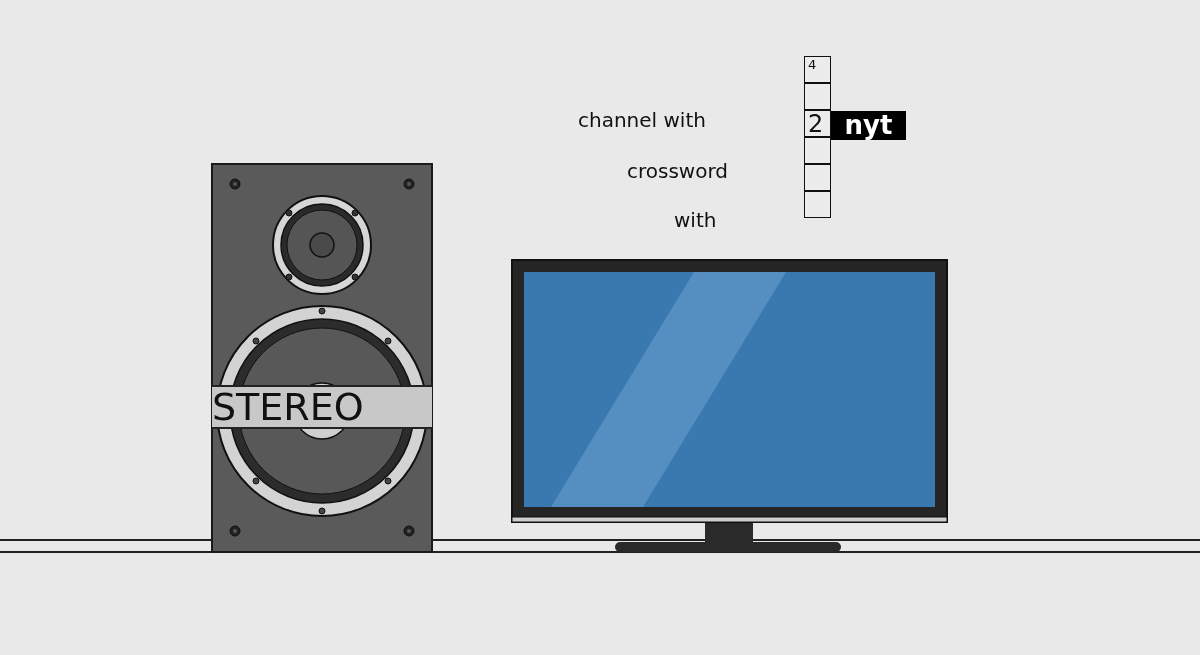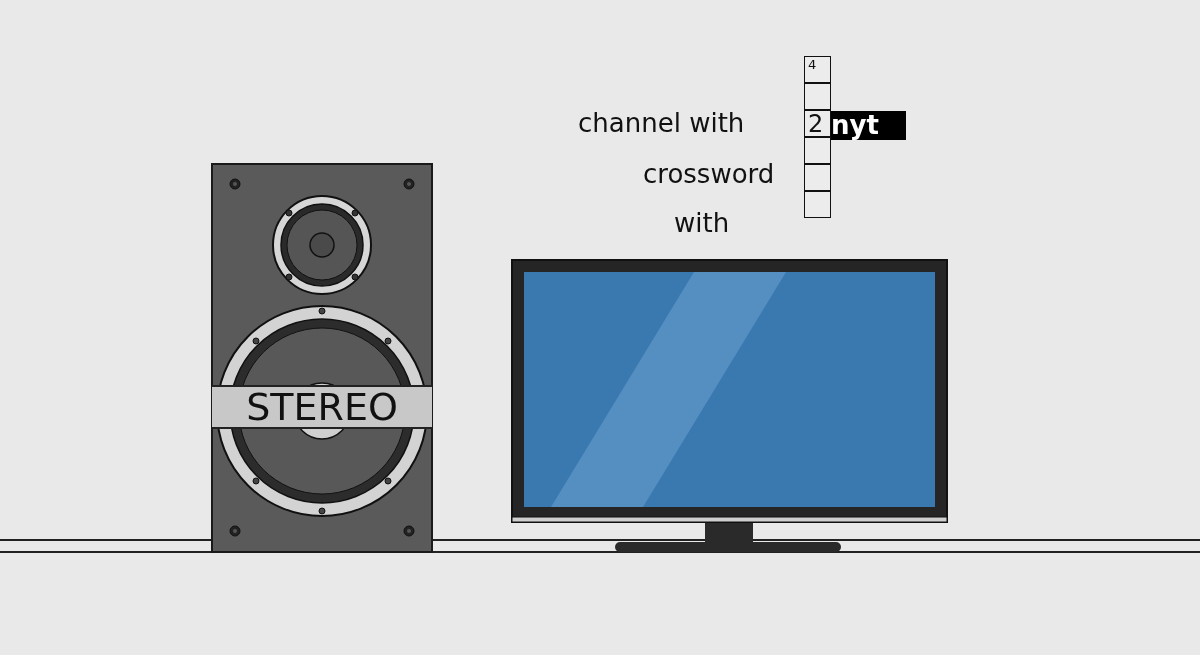--- a/index.html
+++ b/index.html
@@ -1,24 +1,24 @@
 <!DOCTYPE html>
 <html><head>
 <meta charset="utf-8">
 <style>
   html,body{margin:0;padding:0;}
   body{width:1200px;height:655px;background:#e9e9e9;position:relative;overflow:hidden;font-family:"DejaVu Sans","Liberation Sans",sans-serif;}
   .abs{position:absolute;}
   .shelf-line{position:absolute;left:0;width:1200px;height:2px;background:#222;}
-  .clue-line{position:absolute;font-size:26px;color:#111;white-space:nowrap;line-height:1;}
+  .clue-line{position:absolute;font-size:20px;color:#111;white-space:nowrap;line-height:1;}
   .cell{position:absolute;left:804px;width:25px;height:25px;border:1px solid #111;background:#ececec;}
   .cell-num{position:absolute;font-size:13px;left:3px;top:0;color:#111;}
   .cell-num.big{font-size:24px;left:3px;top:-1px;}
-  .answer{position:absolute;left:831px;top:111px;width:75px;height:29px;background:#000;color:#fff;font-size:26px;font-weight:bold;text-align:left;line-height:29px;}
-  .stereo-band{position:absolute;left:212px;top:385px;width:220px;height:40px;background:#c8c8c8;border-top:2px solid #222;border-bottom:2px solid #222;text-align:center;font-size:38px;line-height:40px;color:#111;}
+  .answer{position:absolute;left:831px;top:111px;width:75px;height:29px;background:#000;color:#fff;font-size:26px;font-weight:bold;text-align:center;line-height:29px;}
+  .stereo-band{position:absolute;left:212px;top:385px;width:220px;height:40px;background:#c8c8c8;border-top:2px solid #222;border-bottom:2px solid #222;text-align:left;font-size:38px;line-height:40px;color:#111;}
 </style>
 </head>
 <body>
 
 <div class="shelf-line" style="top:539px"></div>
 <div class="shelf-line" style="top:551px"></div>
 
 <div class="abs" style="left:211px;top:163px;width:222px;height:390px;">
   <svg width="222" height="390" viewBox="0 0 222 390">
     <rect x="1" y="1" width="220" height="388" fill="#5a5a5a" stroke="#1a1a1a" stroke-width="2"></rect>
@@ -68,21 +68,21 @@
     <rect x="1" y="1" width="435" height="262" fill="#252525" stroke="#111" stroke-width="2"></rect>
     <rect x="13" y="13" width="411" height="235" fill="#3a78b0"></rect>
     <polygon points="183,13 275,13 132,248 40,248" fill="#5b93c4" opacity="0.85"></polygon>
     <rect x="1" y="258" width="435" height="5" fill="#cfcfcf" stroke="#111" stroke-width="1"></rect>
     <rect x="194" y="264" width="48" height="20" fill="#2a2a2a"></rect>
     <rect x="104" y="283" width="226" height="10" rx="5" fill="#2a2a2a"></rect>
   </svg>
 </div>
 
 <div class="clue-line" style="left:578px;top:110px">channel with</div>
-<div class="clue-line" style="left:643px;top:161px">crossword</div>
+<div class="clue-line" style="left:627px;top:161px">crossword</div>
 <div class="clue-line" style="left:674px;top:210px">with</div>
 
 <div>
   <div class="cell" style="top:56px">
       <span class="cell-num">4</span>
     </div>
   <div class="cell" style="top:83px">
       <span class="cell-num"></span>
     </div>
   <div class="cell" style="top:110px">

